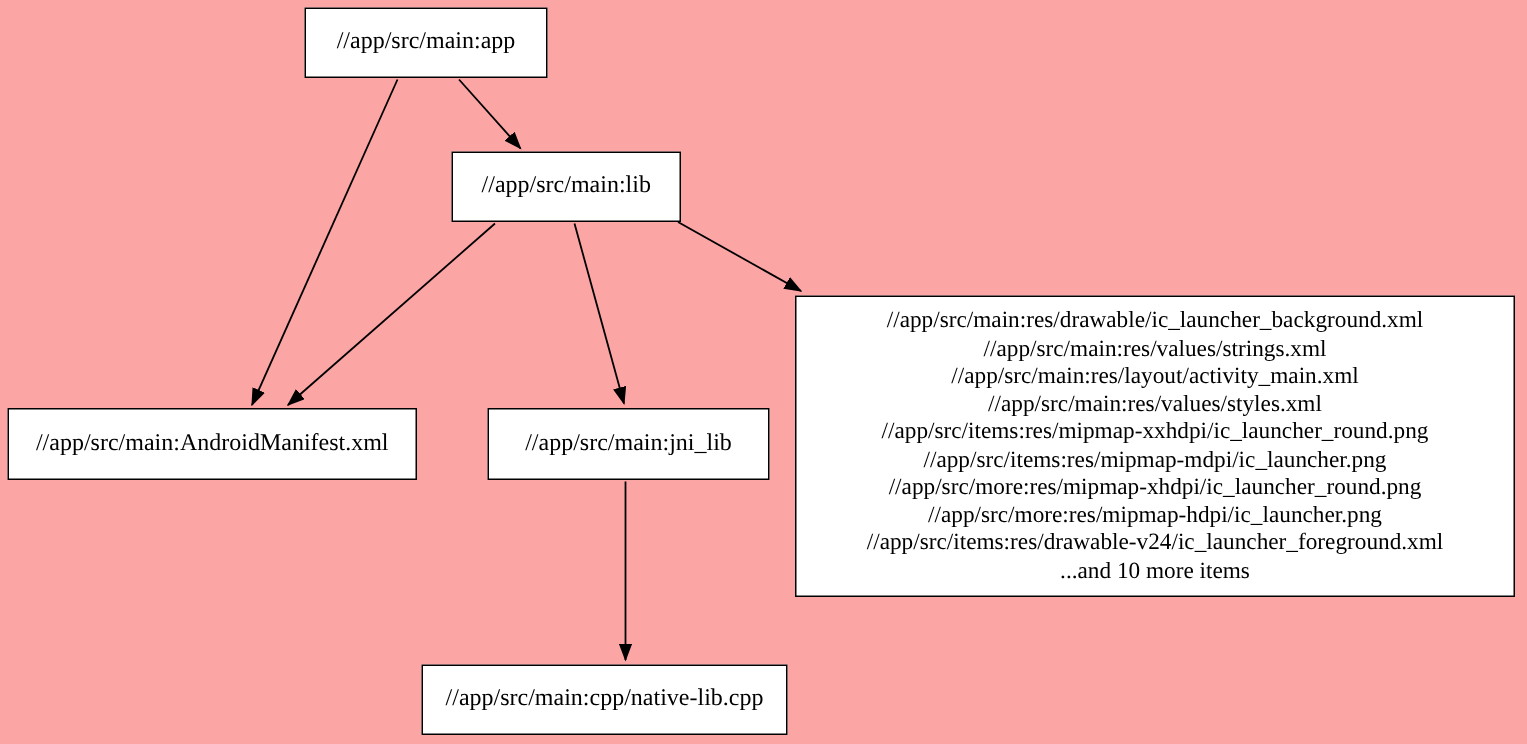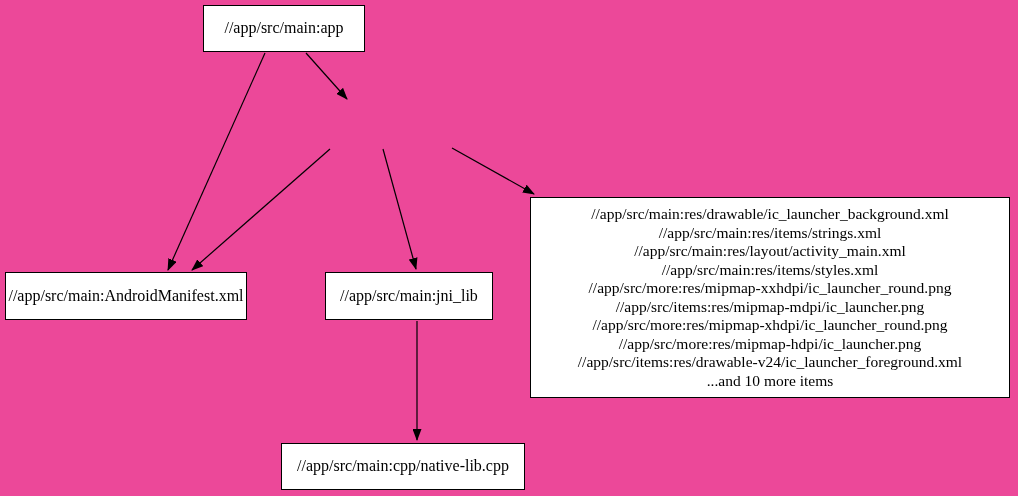--- a/index.html
+++ b/index.html
@@ -4,21 +4,21 @@
 <style>
   html, body {
     margin: 0;
     padding: 0;
     background: #ffffff;
   }
   .canvas {
     position: relative;
     width: 1018px;
     height: 496px;
-    background: #ec4899;
+    background: #fca5a5;
     font-family: "Liberation Serif", "DejaVu Serif", serif;
     color: #000000;
     overflow: hidden;
   }
   svg.edges {
     position: absolute;
     left: 0;
     top: 0;
     width: 1018px;
     height: 496px;
@@ -43,22 +43,22 @@
   .node.multi {
     flex-direction: column;
     justify-content: center;
     font-size: 15.5px;
   }
   .node.multi .line {
     display: block;
   }
   #node-app      { left: 203px; top: 5px;   width: 162px; height: 47px; }
   #node-lib      { left: 301px; top: 101px; width: 153px; height: 47px; }
-  #node-manifest { left: 5px;   top: 272px; width: 242px; height: 48px; }
-  #node-jni-lib  { left: 325px; top: 272px; width: 168px; height: 48px; }
+  #node-manifest { left: 5px;   top: 272px; width: 273px; height: 48px; }
+  #node-jni-lib  { left: 325px; top: 272px; width: 188px; height: 48px; }
   #node-res      { left: 530px; top: 197px; width: 480px; height: 201px; }
   #node-native   { left: 281px; top: 443px; width: 244px; height: 47px; }
 </style>
 </head>
 <body>
 
 <div class="canvas">
 
   <svg class="edges" viewBox="0 0 1018 496">
     <defs>
@@ -71,35 +71,38 @@
     <line x1="330" y1="149" x2="192" y2="270" marker-end="url(#arrow)"></line>
     <line x1="383" y1="149" x2="416" y2="269" marker-end="url(#arrow)"></line>
     <line x1="452" y1="148" x2="534" y2="194" marker-end="url(#arrow)"></line>
     <line x1="417" y1="321" x2="417" y2="440" marker-end="url(#arrow)"></line>
   </svg>
 
   <div class="node" id="node-app">
     <span>//app/src/main:app</span>
   </div>
 
+  <div class="node" id="node-lib">
+    <span>//app/src/main:lib</span>
+  </div>
 
   <div class="node" id="node-manifest">
     <span>//app/src/main:AndroidManifest.xml</span>
   </div>
 
   <div class="node" id="node-jni-lib">
     <span>//app/src/main:jni_lib</span>
   </div>
 
   <div class="node multi" id="node-res">
     <span class="line">//app/src/main:res/drawable/ic_launcher_background.xml</span>
-    <span class="line">//app/src/main:res/items/strings.xml</span>
+    <span class="line">//app/src/main:res/values/strings.xml</span>
     <span class="line">//app/src/main:res/layout/activity_main.xml</span>
-    <span class="line">//app/src/main:res/items/styles.xml</span>
-    <span class="line">//app/src/more:res/mipmap-xxhdpi/ic_launcher_round.png</span>
+    <span class="line">//app/src/main:res/values/styles.xml</span>
+    <span class="line">//app/src/items:res/mipmap-xxhdpi/ic_launcher_round.png</span>
     <span class="line">//app/src/items:res/mipmap-mdpi/ic_launcher.png</span>
     <span class="line">//app/src/more:res/mipmap-xhdpi/ic_launcher_round.png</span>
     <span class="line">//app/src/more:res/mipmap-hdpi/ic_launcher.png</span>
     <span class="line">//app/src/items:res/drawable-v24/ic_launcher_foreground.xml</span>
     <span class="line">...and 10 more items</span>
   </div>
 
   <div class="node" id="node-native">
     <span>//app/src/main:cpp/native-lib.cpp</span>
   </div>

